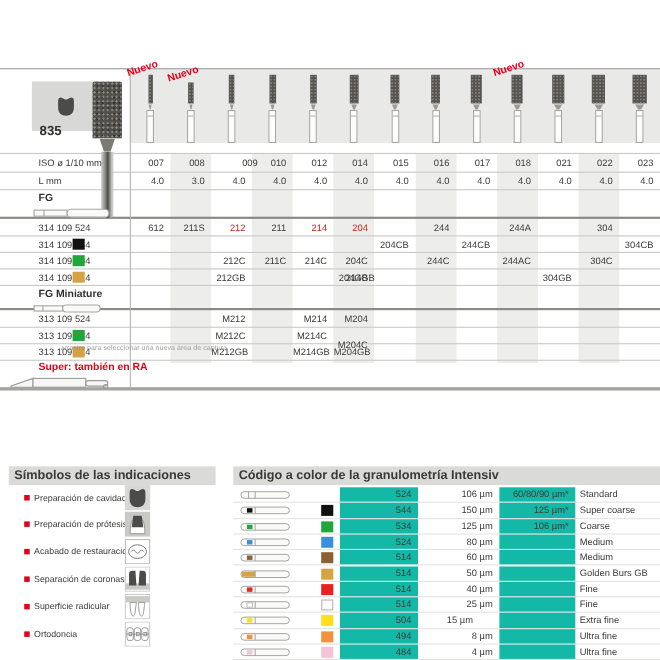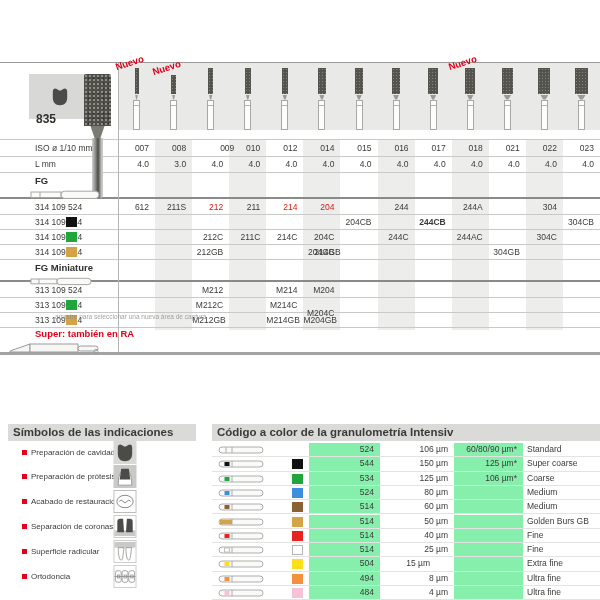--- a/index.html
+++ b/index.html
@@ -31,21 +31,21 @@
   .note{position:absolute;left:35px;top:328px;font-size:9.5px;font-weight:bold;color:#e2001a;}
   .watermark{position:absolute;left:55px;top:313px;width:240px;font-size:6.5px;color:#8b8b8a;opacity:.8;white-space:nowrap;}
   .shank-icon{position:absolute;}
   
   .sec-header{position:absolute;height:17px;background:#dadad9;font-size:11.5px;font-weight:bold;color:#3a3a39;padding:2px 0 0 5px;box-sizing:border-box;white-space:nowrap;}
   .sym-bullet{position:absolute;width:5px;height:5px;background:#e2001a;}
   .sym-label{position:absolute;font-size:8px;color:#3a3a39;white-space:nowrap;}
   .sym-iconbox{position:absolute;width:26px;height:23px;display:flex;align-items:center;justify-content:center;}
   .gran-row{position:absolute;left:212px;width:388px;height:14.3px;border-bottom:1px solid #e3e3e2;box-sizing:border-box;}
   .gran-cell{position:absolute;top:0;height:100%;font-size:8.5px;line-height:13px;box-sizing:border-box;white-space:nowrap;}
-  .gray-bg{background:#86efac;}
+  .gray-bg{background:#14b8a6;}
   .r-align{text-align:right;padding-right:6px;}
 </style>
 </head>
 <body>
 
 <div class="page">
   <section>
     <div class="band"></div>
     <div id="stripes">
         <div class="stripe" style="left: 155.077px; width: 37.0769px;"></div>
@@ -203,21 +203,21 @@
         <div class="cell red" style="left: 192.154px; top: 202px; width: 37.0769px;">212</div>
         <div class="cell" style="left: 229.231px; top: 202px; width: 37.0769px;">211</div>
         <div class="cell red" style="left: 266.308px; top: 202px; width: 37.0769px;">214</div>
         <div class="cell red" style="left: 303.385px; top: 202px; width: 37.0769px;">204</div>
         <div class="cell" style="left: 377.538px; top: 202px; width: 37.0769px;">244</div>
         <div class="cell" style="left: 451.692px; top: 202px; width: 37.0769px;">244A</div>
         <div class="cell" style="left: 525.846px; top: 202px; width: 37.0769px;">304</div>
         <div class="row-label" style="top: 217px;">314 109 544</div>
         <div class="sq" style="left: 66px; top: 216.5px; background: rgb(17, 17, 17); border: none;"></div>
         <div class="cell" style="left: 340.462px; top: 217px; width: 37.0769px;">204CB</div>
-        <div class="cell" style="left: 414.615px; top: 217px; width: 37.0769px; font-weight: bold;">244CB</div>
+        <div class="cell" style="left: 414.615px; top: 217px; width: 37.0769px;">244CB</div>
         <div class="cell" style="left: 562.923px; top: 217px; width: 37.0769px;">304CB</div>
         <div class="row-label" style="top: 232px;">314 109 534</div>
         <div class="sq" style="left: 66px; top: 231.5px; background: rgb(33, 166, 60); border: none;"></div>
         <div class="cell" style="left: 192.154px; top: 232px; width: 37.0769px;">212C</div>
         <div class="cell" style="left: 229.231px; top: 232px; width: 37.0769px;">211C</div>
         <div class="cell" style="left: 266.308px; top: 232px; width: 37.0769px;">214C</div>
         <div class="cell" style="left: 303.385px; top: 232px; width: 37.0769px;">204C</div>
         <div class="cell" style="left: 377.538px; top: 232px; width: 37.0769px;">244C</div>
         <div class="cell" style="left: 451.692px; top: 232px; width: 37.0769px;">244AC</div>
         <div class="cell" style="left: 525.846px; top: 232px; width: 37.0769px;">304C</div>

